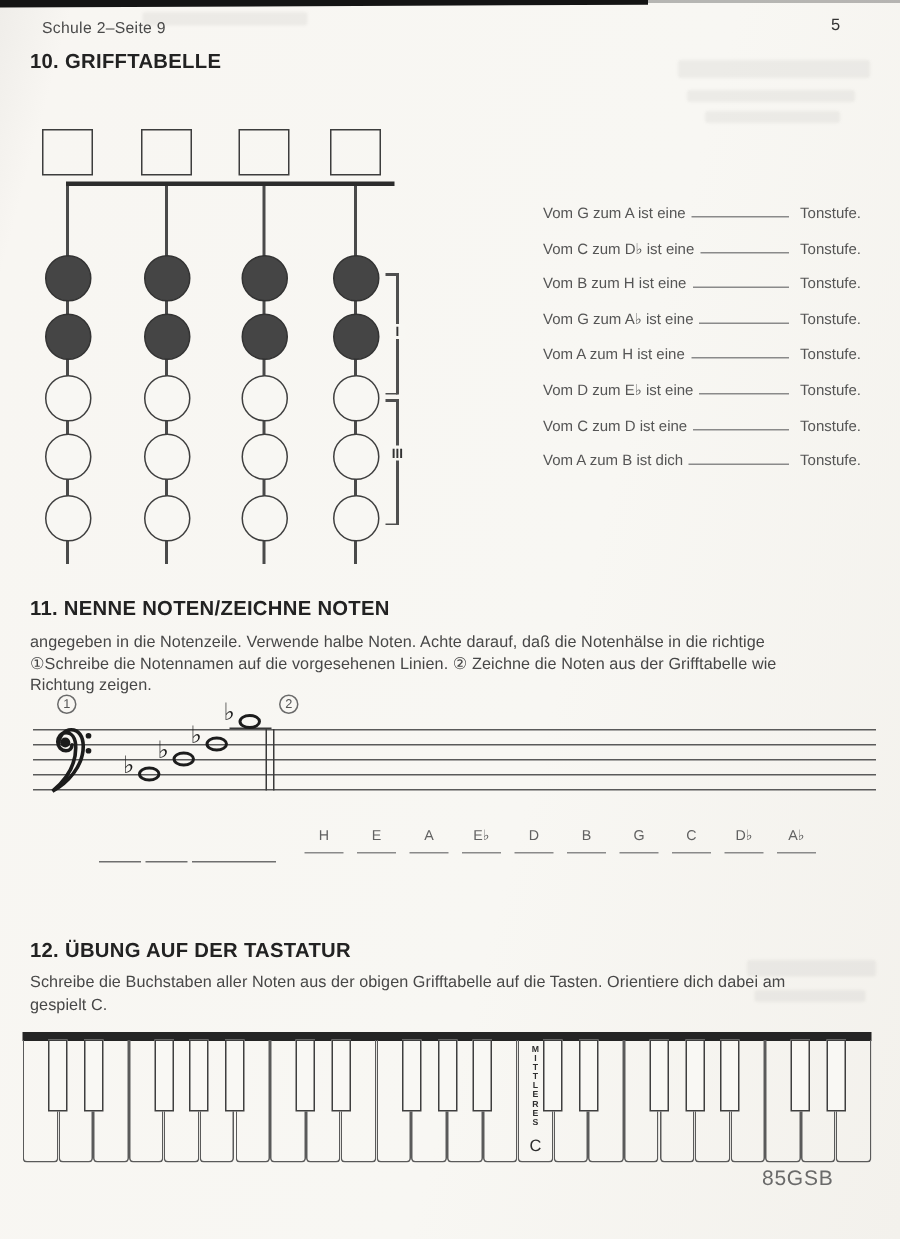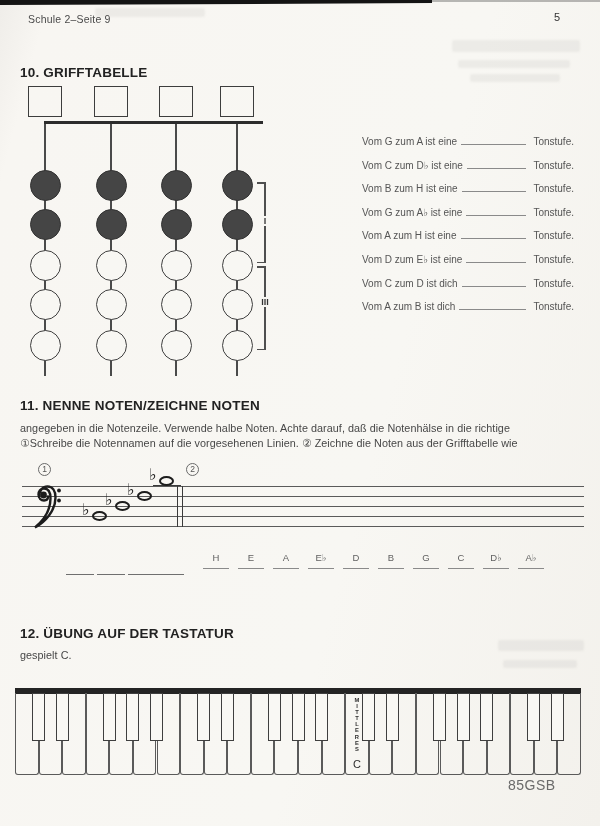--- a/index.html
+++ b/index.html
@@ -65,21 +65,21 @@
   <div class="abs ghost" style="left:95px;top:8px;width:110px;height:9px;"></div>
   <div class="abs ghost" style="left:452px;top:40px;width:128px;height:12px;"></div>
   <div class="abs ghost" style="left:458px;top:60px;width:112px;height:8px;"></div>
   <div class="abs ghost" style="left:470px;top:74px;width:90px;height:8px;"></div>
   <div class="abs ghost" style="left:498px;top:640px;width:86px;height:11px;"></div>
   <div class="abs ghost" style="left:503px;top:660px;width:74px;height:8px;"></div>
 
   <div class="abs hdr" style="left:28px;top:13px;">Schule 2–Seite 9</div>
   <div class="abs pagenum" style="left:554px;top:11px;">5</div>
 
-  <div class="abs h1" style="left:20px;top:33px;margin-top:32px;">10. GRIFFTABELLE</div>
+  <div class="abs h1" style="left:20px;top:33px;">10. GRIFFTABELLE</div>
 
   <div class="abs" style="left:28px;top:86px;width:252px;height:294px;" id="fchart">
       <div class="abs bar" style="left:16px;top:35px;width:219px;height:3.2px;"></div>
       <div class="abs sq" style="left:0px;top:0px;width:34px;height:31px;"></div>
       <div class="abs vline" style="left:16.25px;top:38px;width:1.5px;height:252px;"></div>
       <div class="abs circ filled" style="left:1.5px;top:84px;width:31px;height:31px;"></div>
       <div class="abs circ filled" style="left:1.5px;top:123px;width:31px;height:31px;"></div>
       <div class="abs circ" style="left:1.5px;top:164px;width:31px;height:31px;"></div>
       <div class="abs circ" style="left:1.5px;top:203px;width:31px;height:31px;"></div>
       <div class="abs circ" style="left:1.5px;top:244px;width:31px;height:31px;"></div>
@@ -145,36 +145,37 @@
           <div class="fpre" style="">Vom A zum H ist eine</div>
           <div class="fline" style=""></div>
           <div class="fsuf" style="">Tonstufe.</div>
         </div>
         <div class="frage" style="">
           <div class="fpre" style="">Vom D zum E♭ ist eine</div>
           <div class="fline" style=""></div>
           <div class="fsuf" style="">Tonstufe.</div>
         </div>
         <div class="frage" style="">
-          <div class="fpre" style="">Vom C zum D ist dich</div>
+          <div class="fpre" style="">Vom C zum D ist eine</div>
           <div class="fline" style=""></div>
           <div class="fsuf" style="">Tonstufe.</div>
         </div>
         <div class="frage" style="">
           <div class="fpre" style="">Vom A zum B ist dich</div>
           <div class="fline" style=""></div>
           <div class="fsuf" style="">Tonstufe.</div>
         </div>
       </div>
   </div>
 
   <div class="abs h1" style="left:20px;top:398px;">11. NENNE NOTEN/ZEICHNE NOTEN</div>
   <div class="abs body" style="left:20px;top:421px;width:565px;">
     <div>angegeben in die Notenzeile. Verwende halbe Noten. Achte darauf, daß die Notenhälse in die richtige</div>
     <div>①Schreibe die Notennamen auf die vorgesehenen Linien. ② Zeichne die Noten aus der Grifftabelle wie</div>
+    <div>Richtung zeigen.</div>
   </div>
 
   <div id="staff">
     <div class="abs staff-line" style="left:22px;top:486px;width:562px;"></div>
     <div class="abs staff-line" style="left:22px;top:496px;width:562px;"></div>
     <div class="abs staff-line" style="left:22px;top:506px;width:562px;"></div>
     <div class="abs staff-line" style="left:22px;top:516px;width:562px;"></div>
     <div class="abs staff-line" style="left:22px;top:526px;width:562px;"></div>
 
     <svg class="abs" style="left:32px;top:481px;" width="30" height="50" viewBox="0 0 30 50">
@@ -226,20 +227,21 @@
       <div class="abs nn" style="left:448px;top:552px;">C</div>
       <div class="abs nn-blank" style="left:448px;top:557px;"></div>
       <div class="abs nn" style="left:483px;top:552px;">D♭</div>
       <div class="abs nn-blank" style="left:483px;top:557px;"></div>
       <div class="abs nn" style="left:518px;top:552px;">A♭</div>
       <div class="abs nn-blank" style="left:518px;top:557px;"></div>
     </div>
 
   <div class="abs h1" style="left:20px;top:626px;">12. ÜBUNG AUF DER TASTATUR</div>
   <div class="abs body" style="left:20px;top:648px;width:565px;">
+    <div>Schreibe die Buchstaben aller Noten aus der obigen Grifftabelle auf die Tasten. Orientiere dich dabei am</div>
     <div>gespielt C.</div>
   </div>
 
   <div class="abs kbd" style="left:15px;top:688px;width:566px;height:87px;" id="keyboard">
       <div class="abs kbd-top" style="left:0px;top:0px;width:566px;height:6px;"></div>
       <div class="abs wkey" style="left:0.00px;top:5px;width:23.58px;height:82px;"></div>
       <div class="abs wkey" style="left:23.58px;top:5px;width:23.58px;height:82px;"></div>
       <div class="abs wkey" style="left:47.17px;top:5px;width:23.58px;height:82px;"></div>
       <div class="abs wkey" style="left:70.75px;top:5px;width:23.58px;height:82px;"></div>
       <div class="abs wkey" style="left:94.33px;top:5px;width:23.58px;height:82px;"></div>

